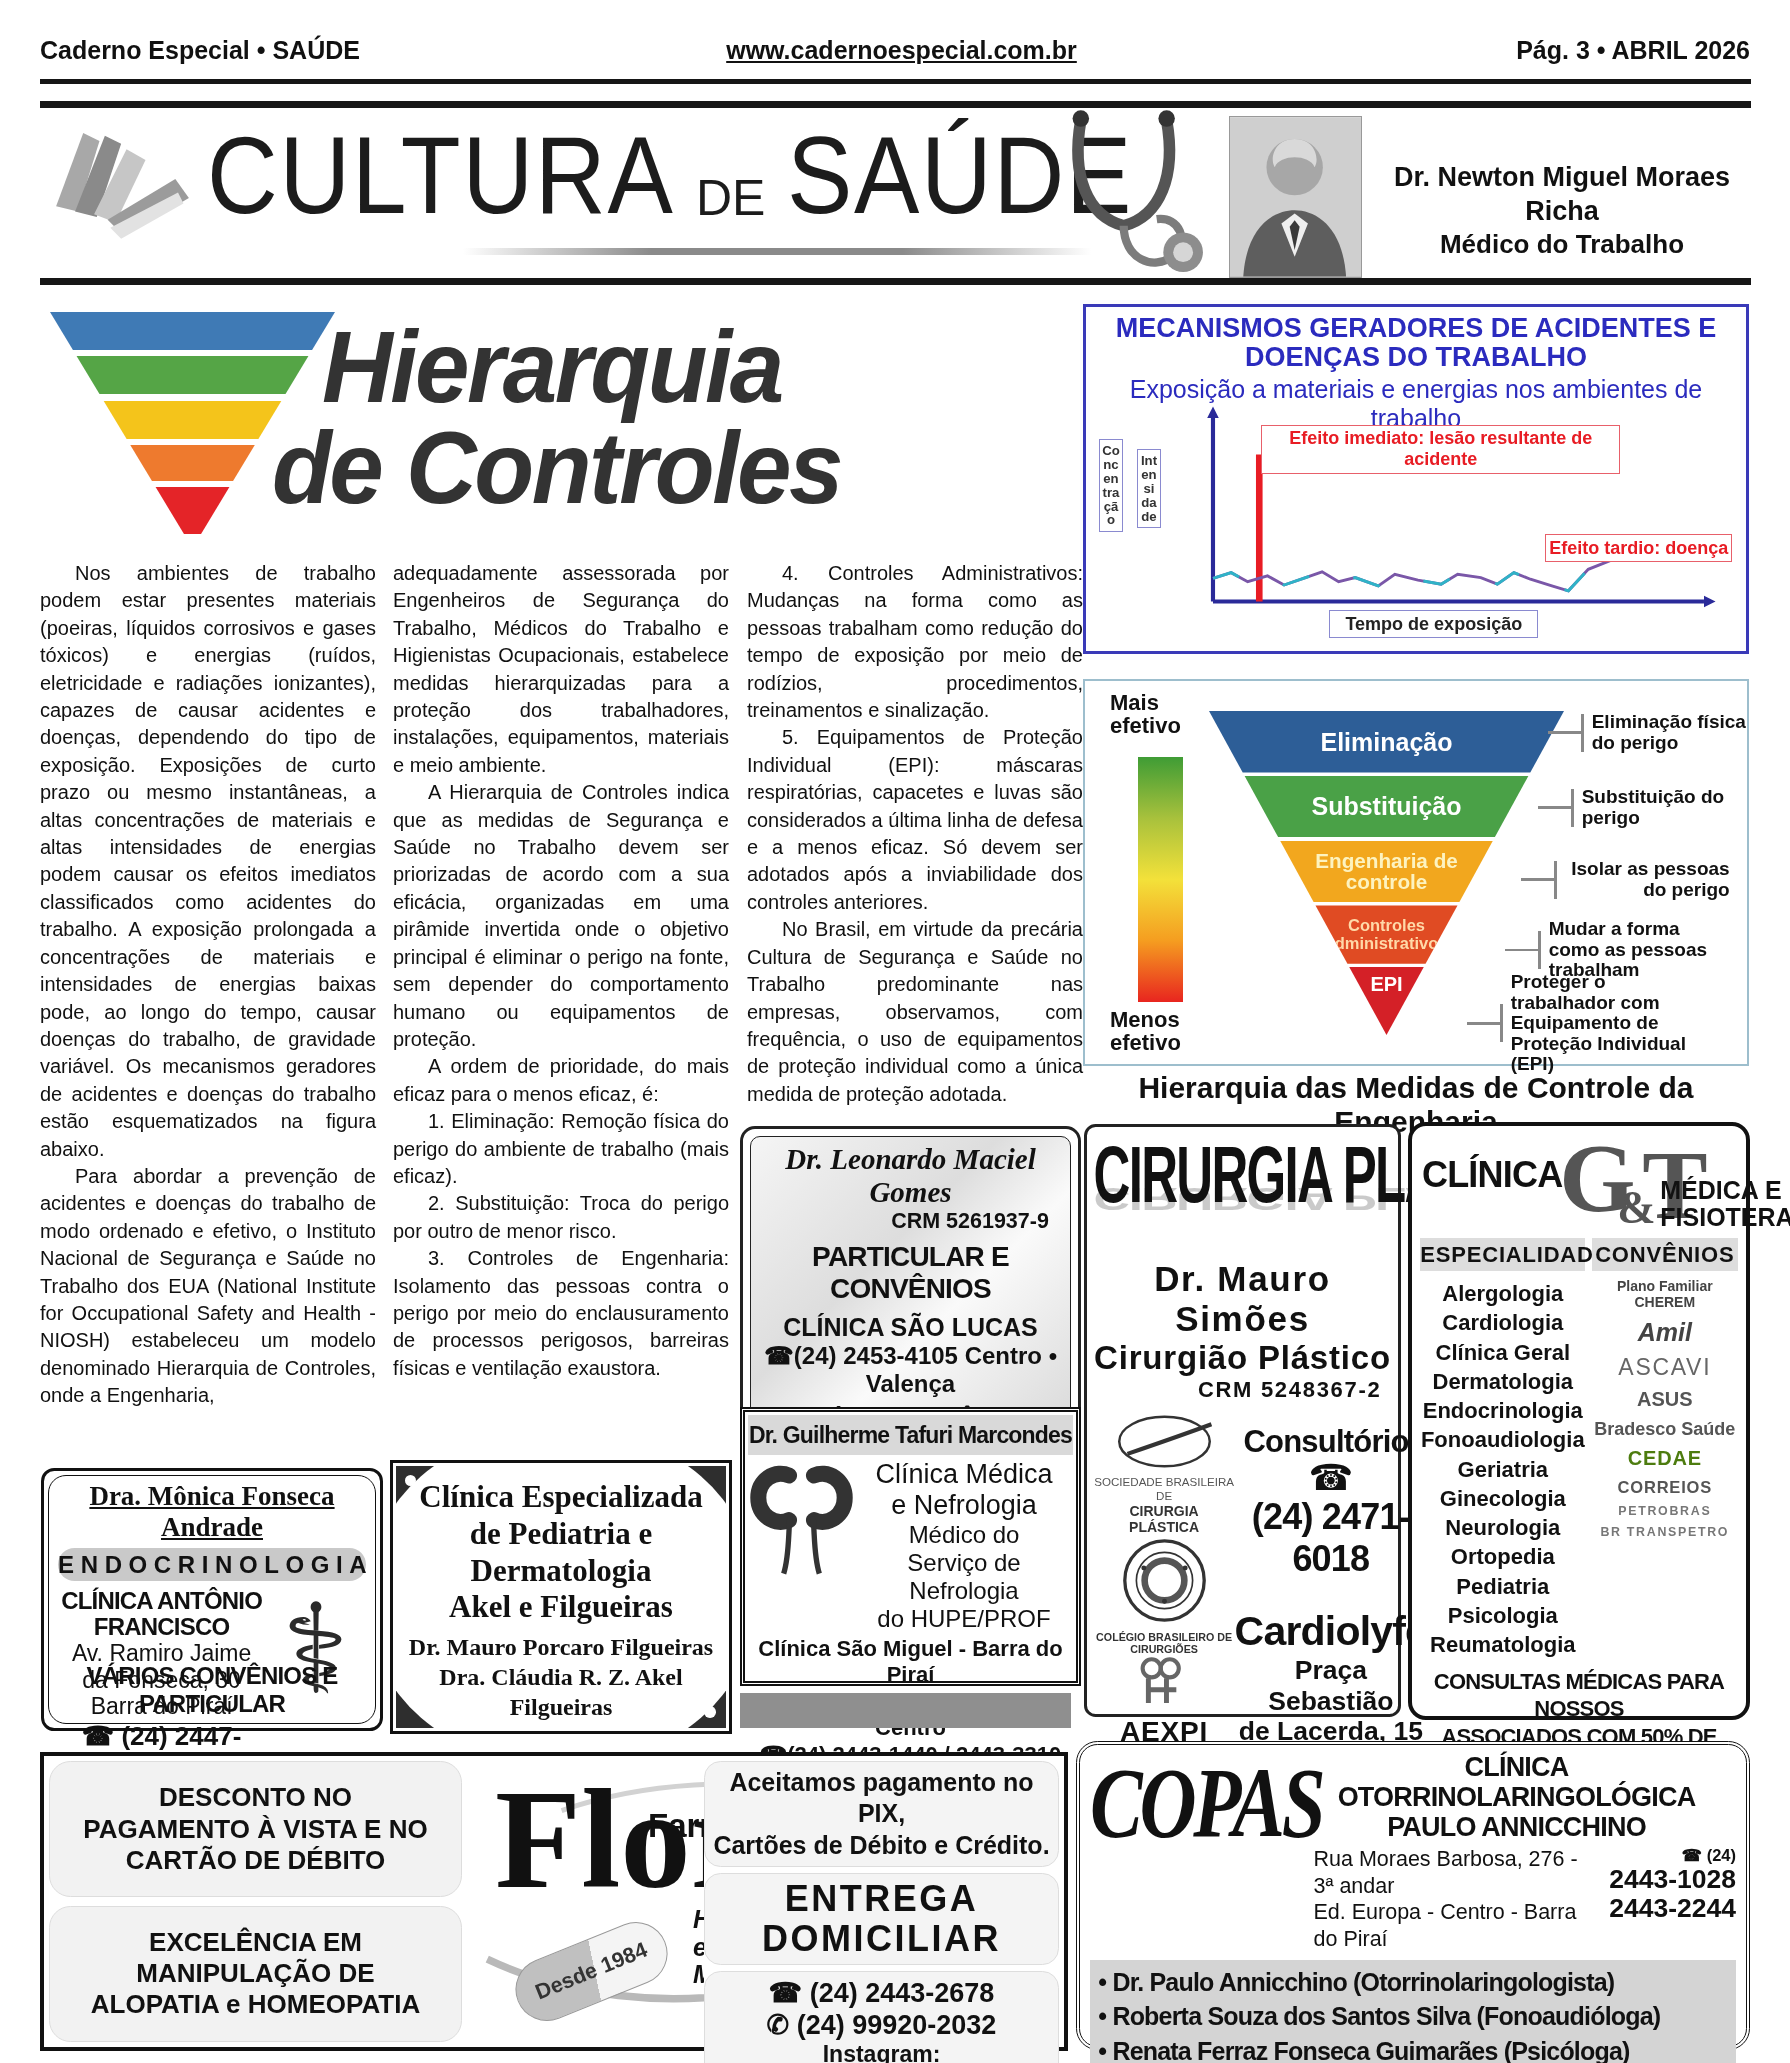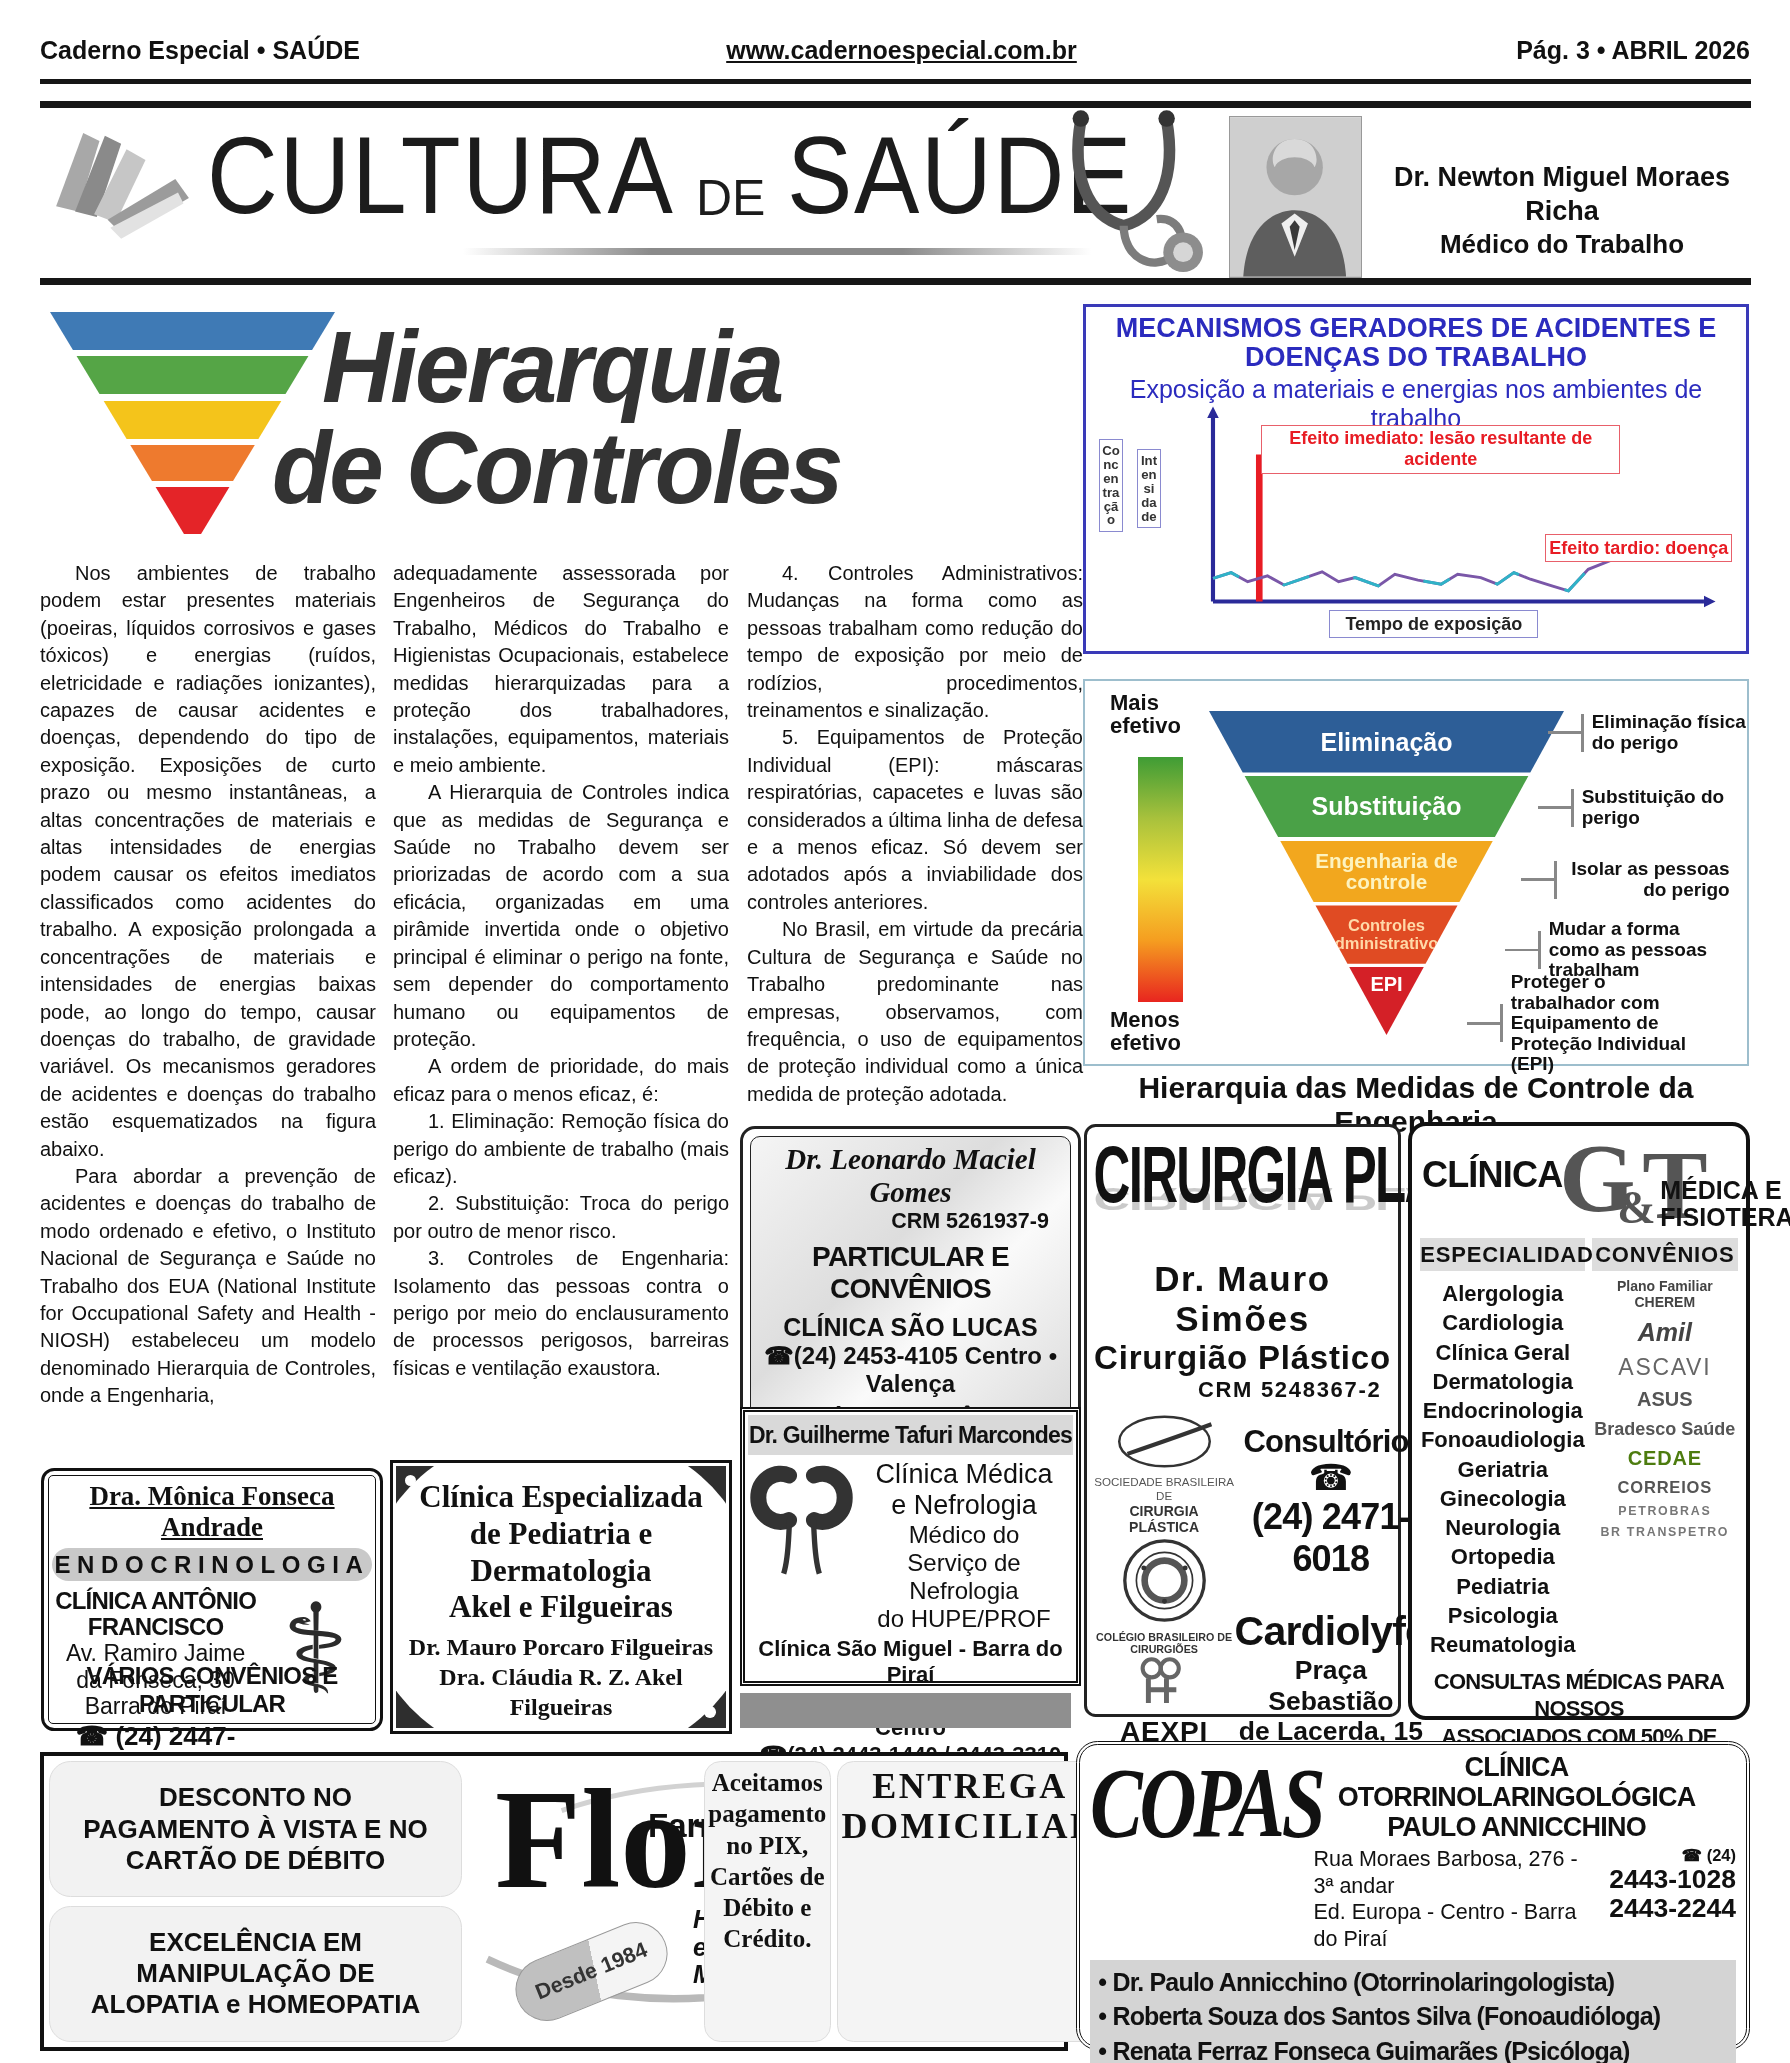--- a/index.html
+++ b/index.html
@@ -156,21 +156,21 @@
   .cv8{font-size:12.4px;font-weight:bold;letter-spacing:1.7px;color:#777;}
   .gt-promo{font-size:22px;font-weight:bold;text-align:center;line-height:1.25;margin-top:8.3px;letter-spacing:-0.8px;}
   .gt-grupo{background:#ccc;text-align:center;font-family:"Liberation Serif",serif;font-size:36px;font-weight:bold;
             letter-spacing:2.5px;margin-top:6.6px;padding:5px 0;}
   .gt-addr{font-size:19px;font-weight:bold;text-align:center;margin-top:6.6px;letter-spacing:-0.8px;}
   .gt-ph1{font-size:28px;font-weight:bold;text-align:center;margin-top:3.3px;}
   .gt-ph2{font-size:39px;font-weight:bold;text-align:center;letter-spacing:-0.8px;}
 
   
   .mon{left:41px;top:1468px;width:342px;height:263px;border:3.3px solid #111;border-radius:13.2px;padding:4.1px;}
-  .mon-in{border:1.7px solid #111;border-radius:5px;height:100%;box-sizing:border-box;padding:5px 3px;position:relative;}
+  .mon-in{border:1.7px solid #111;border-radius:18px;height:100%;box-sizing:border-box;padding:5px 9px;position:relative;}
   .mon-t{font-family:"Liberation Serif",serif;font-size:27px;font-weight:bold;text-decoration:underline;text-align:center;}
   .mon-pill{background:#c9c9c9;border-radius:18px;text-align:center;font-size:24px;font-weight:bold;
             letter-spacing:6.6px;margin-top:5px;padding:2.5px 0;}
   .mon-body{display:flex;}
   .mon-left{width:207px;text-align:center;}
   .mon-clin{font-size:24px;font-weight:bold;letter-spacing:-0.8px;line-height:1.1;margin-top:6.6px;}
   .mon-a{font-size:23px;line-height:1.15;}
   .mon-ph{font-size:26px;font-weight:bold;margin-top:1.7px;}
   .mon-cad{flex:1;text-align:center;font-size:124px;line-height:1.1;color:#2b2b2b;}
   .mon-f{font-size:24px;font-weight:bold;text-align:center;letter-spacing:-0.8px;position:absolute;bottom:5px;left:0;right:0;}
@@ -190,21 +190,21 @@
   .flo-l{width:413px;flex:none;display:flex;flex-direction:column;gap:8.3px;}
   .flo-panel{background:#f2f2f2;border:1.7px solid #ddd;border-radius:21.5px;flex:1;display:flex;
              align-items:center;justify-content:center;text-align:center;font-size:26px;font-weight:bold;line-height:1.2;padding:0 25px;}
   .flo-c{flex:1;position:relative;overflow:hidden;}
   .flo-farm{position:absolute;left:186px;top:46px;font-size:33px;font-weight:bold;}
   .flo-brand{position:absolute;left:33px;top:8.3px;font-family:"Liberation Serif",serif;font-size:141px;font-weight:bold;line-height:1;}
   .flo-tag{position:absolute;left:231px;top:145px;font-size:25px;font-weight:bold;font-style:italic;line-height:1.1;}
   .flo-caps{position:absolute;left:50px;top:179px;width:157px;height:61px;border-radius:33px;border:1.7px solid #999;
             background:linear-gradient(100deg,#c0c0c0 52%,#f4f4f4 52%);transform:rotate(-22deg);
             display:flex;align-items:center;justify-content:center;font-size:21.5px;font-weight:bold;color:#333;}
-  .flo-r{width:355px;flex:none;display:flex;gap:6.6px;font-family:Liberation Serif, serif;}
+  .flo-r{width:355px;flex:none;display:flex;flex-direction:column;gap:6.6px;}
   .flo-rp{background:#f4f4f4;border:1.7px solid #ddd;border-radius:16.5px;text-align:center;padding:5px 3.3px;}
   .flo-pay{font-size:25px;font-weight:bold;line-height:1.25;}
   .flo-ent{font-size:36px;font-weight:bold;letter-spacing:2.5px;line-height:1.1;}
   .flo-ph{font-size:27px;font-weight:bold;}
   .flo-ig{font-size:23px;font-weight:bold;}
 
   
   .copas{left:1076px;top:1741px;width:674px;height:309px;border:4.1px double #111;border-radius:21.5px;padding:8.3px 10px;}
   .cop-head{display:flex;}
   .cop-logo{width:207px;flex:none;font-family:"Liberation Serif",serif;font-style:italic;font-weight:bold;

